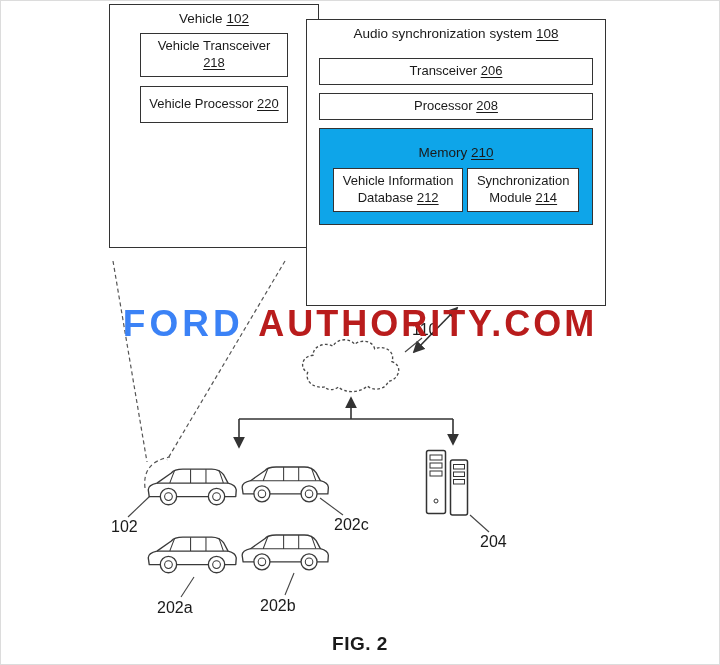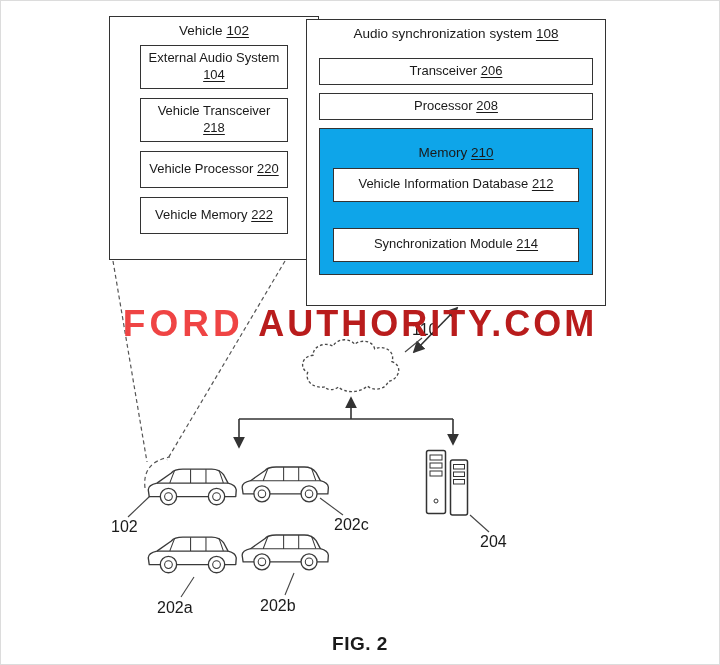--- a/index.html
+++ b/index.html
@@ -7,35 +7,35 @@
   body{width:720px;height:665px;position:relative;font-family:"Liberation Sans",sans-serif;color:#1a1a1a;overflow:hidden}
   .page{position:absolute;inset:0;background:#fff;border:1px solid #dcdcdc}
   svg.overlay{position:absolute;left:0;top:0;width:720px;height:665px;z-index:1}
   .box{position:absolute;border:1.6px solid #333;background:#fff;z-index:2}
   .box-title{text-align:center;font-size:13.5px;padding:6px 0 4px;white-space:nowrap}
   .ref{text-decoration:underline;text-underline-offset:2px}
   .inner-box{border:1.4px solid #333;background:#fff;display:flex;align-items:center;justify-content:center;
              text-align:center;font-size:13px;line-height:1.3;padding:4px 6px}
   .inner-box .txt{display:inline}
   
-  .vehicle-box{left:108px;top:15px;width:210px;height:244px}
+  .vehicle-box{left:108px;top:3px;width:210px;height:244px}
   .vstack{display:flex;flex-direction:column;gap:9px;width:148px;margin:3px auto 0}
   .vstack .inner-box{min-height:37px}
   
   .sync-box{left:305px;top:18px;width:300px;height:287px}
   .sync-stack{display:flex;flex-direction:column;gap:8px;margin:13px 12px 0}
   .sync-stack>.inner-box{min-height:26px}
   .memory-box{border:1.4px solid #333;background:#0ea5e9;padding:12px 13px 12px;display:flex;flex-direction:column}
   .memory-title{text-align:center;font-size:13.5px;padding:4px 0 8px}
-  .memory-stack{display:flex;flex-direction:column;gap:26px}
+  .memory-stack{display:flex;flex-direction:row;gap:4px}
   .memory-stack .inner-box{min-height:34px}
   
   .watermark{position:absolute;left:0;top:304px;width:100%;text-align:center;z-index:4;pointer-events:none;
              white-space:nowrap;line-height:1}
-  .wm-brand{font-size:37px;font-weight:bold;color:#ef4444;letter-spacing:4px}
+  .wm-brand{font-size:37px;font-weight:bold;color:#3b82f6;letter-spacing:4px}
   .wm-suffix{font-size:36px;font-weight:bold;color:#b91c1c;letter-spacing:3px;margin-left:10px}
   
   .num{position:absolute;font-size:16px;z-index:3;color:#1a1a1a}
   .num-110{left:411px;top:320px}
   .num-102{left:110px;top:517px}
   .num-202c{left:333px;top:515px}
   .num-202a{left:156px;top:598px}
   .num-202b{left:259px;top:596px}
   .num-204{left:479px;top:532px}
   .fig-label{position:absolute;left:0;top:632px;width:100%;text-align:center;font-size:19px;
@@ -107,40 +107,28 @@
   </svg>
 
   <div class="box vehicle-box">
     <div class="box-title">
       <span>Vehicle</span>
       <span class="ref">102</span>
     </div>
     <div class="vstack">
       <div class="inner-box">
         <div>
-          <span class="txt">External Audio System</span>
-          <span class="ref">104</span>
-        </div>
-      </div>
-      <div class="inner-box">
-        <div>
           <span class="txt">Vehicle Transceiver</span>
           <span class="ref">218</span>
         </div>
       </div>
       <div class="inner-box">
         <div>
           <span class="txt">Vehicle Processor</span>
           <span class="ref">220</span>
-        </div>
-      </div>
-      <div class="inner-box">
-        <div>
-          <span class="txt">Vehicle Memory</span>
-          <span class="ref">222</span>
         </div>
       </div>
     </div>
   </div>
 
   <div class="box sync-box">
     <div class="box-title">
       <span>Audio synchronization system</span>
       <span class="ref">108</span>
     </div>

